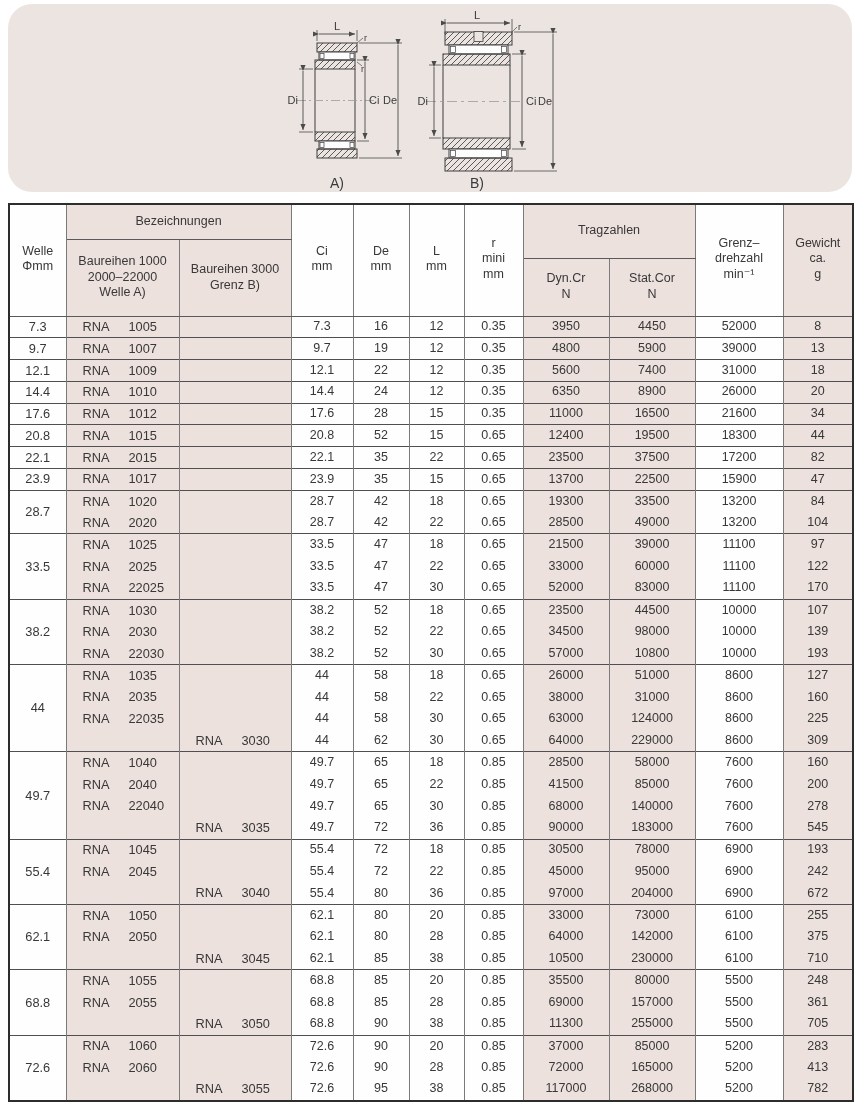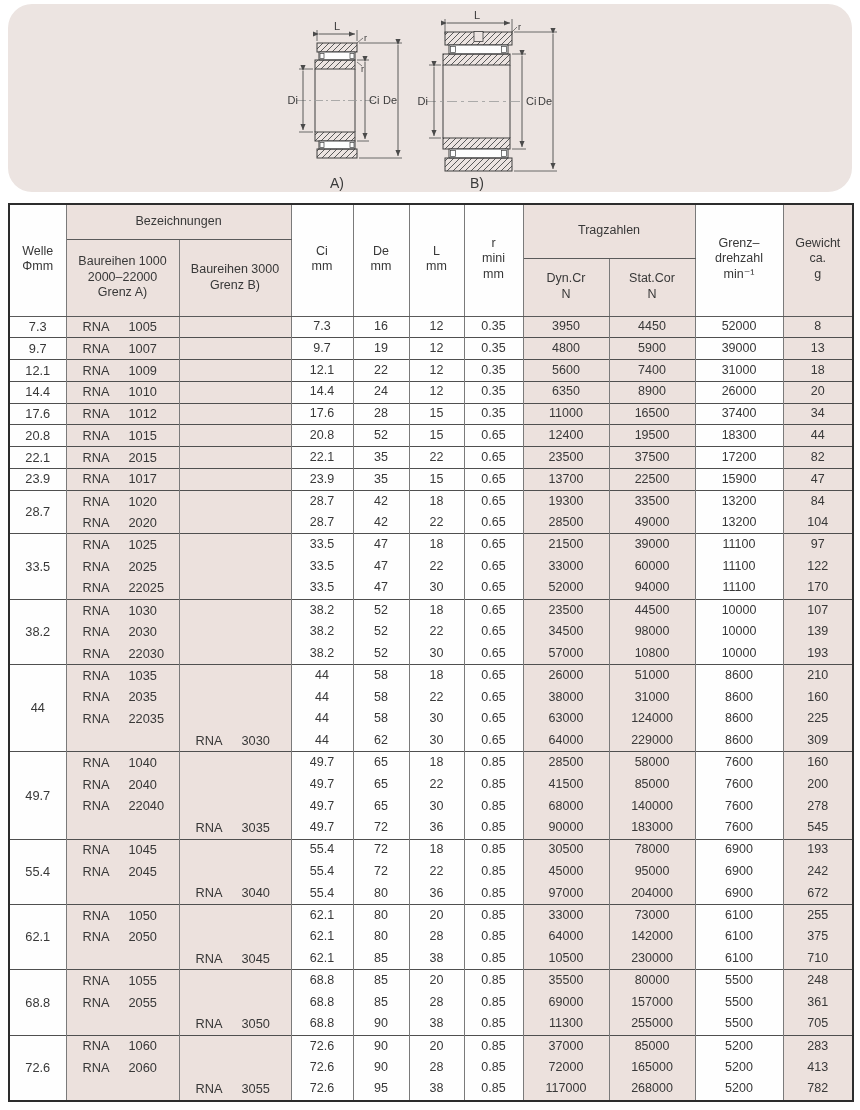--- a/index.html
+++ b/index.html
@@ -205,21 +205,21 @@
               <span>ca.</span>
             </span>
             <span class="unit">g</span>
           </div>
         </th>
       </tr>
       <tr class="h2">
         <th class="pink sub3" rowspan="2">
           <span>Baureihen 1000</span><br>
           <span>2000–22000</span><br>
-          <span>Grenz A)</span>
+          <span>Welle A)</span>
         </th>
         <th class="pink sub3" rowspan="2">
           <span>Baureihen 3000</span><br>
           <span>Grenz B)</span>
         </th>
       </tr>
       <tr class="h3">
         <th class="pink">
           <span>Dyn.Cr</span><br>
           <span>N</span>
@@ -336,21 +336,21 @@
               <span class="pfx"></span>
               <span></span>
             </div>
           </td>
           <td class="white">17.6</td>
           <td class="white">28</td>
           <td class="white">15</td>
           <td class="white">0.35</td>
           <td class="pink">11000</td>
           <td class="pink">16500</td>
-          <td class="white">37400</td>
+          <td class="white">21600</td>
           <td class="pink">34</td>
         </tr>
         <tr class="gs">
           <td class="c-welle" rowspan="1">20.8</td>
           <td class="pink">
             <div class="bez">
               <span class="pfx">RNA</span>
               <span>1015</span>
             </div>
           </td>
@@ -516,21 +516,21 @@
             <div class="bez">
               <span class="pfx"></span>
               <span></span>
             </div>
           </td>
           <td class="white">33.5</td>
           <td class="white">47</td>
           <td class="white">30</td>
           <td class="white">0.65</td>
           <td class="pink">52000</td>
-          <td class="pink">94000</td>
+          <td class="pink">83000</td>
           <td class="white">11100</td>
           <td class="pink">170</td>
         </tr>
         <tr class="gs">
           <td class="c-welle" rowspan="3">38.2</td>
           <td class="pink">
             <div class="bez">
               <span class="pfx">RNA</span>
               <span>1030</span>
             </div>
@@ -608,21 +608,21 @@
               <span></span>
             </div>
           </td>
           <td class="white">44</td>
           <td class="white">58</td>
           <td class="white">18</td>
           <td class="white">0.65</td>
           <td class="pink">26000</td>
           <td class="pink">51000</td>
           <td class="white">8600</td>
-          <td class="pink">210</td>
+          <td class="pink">127</td>
         </tr>
         <tr>
           <td class="pink">
             <div class="bez">
               <span class="pfx">RNA</span>
               <span>2035</span>
             </div>
           </td>
           <td class="pink">
             <div class="bez">

